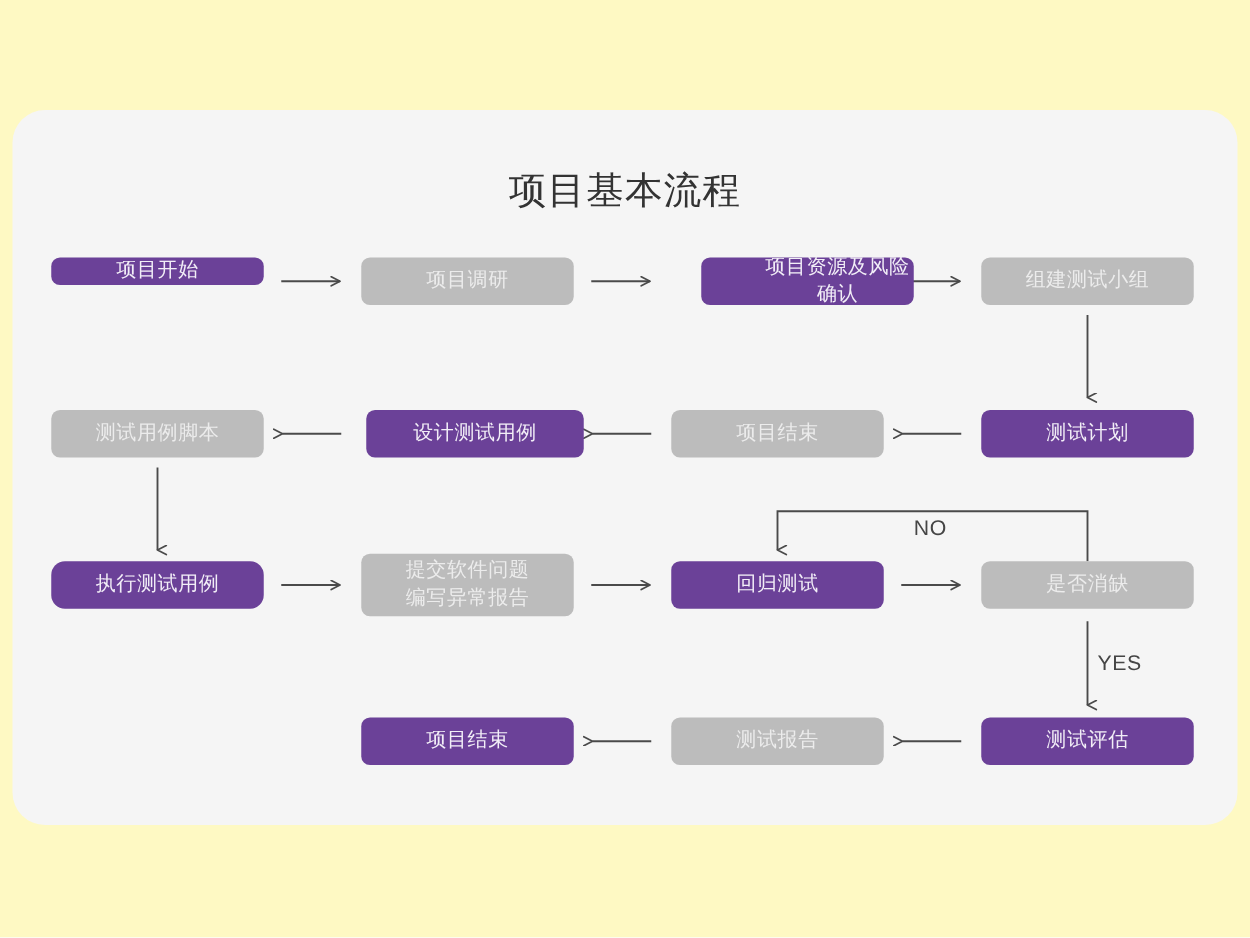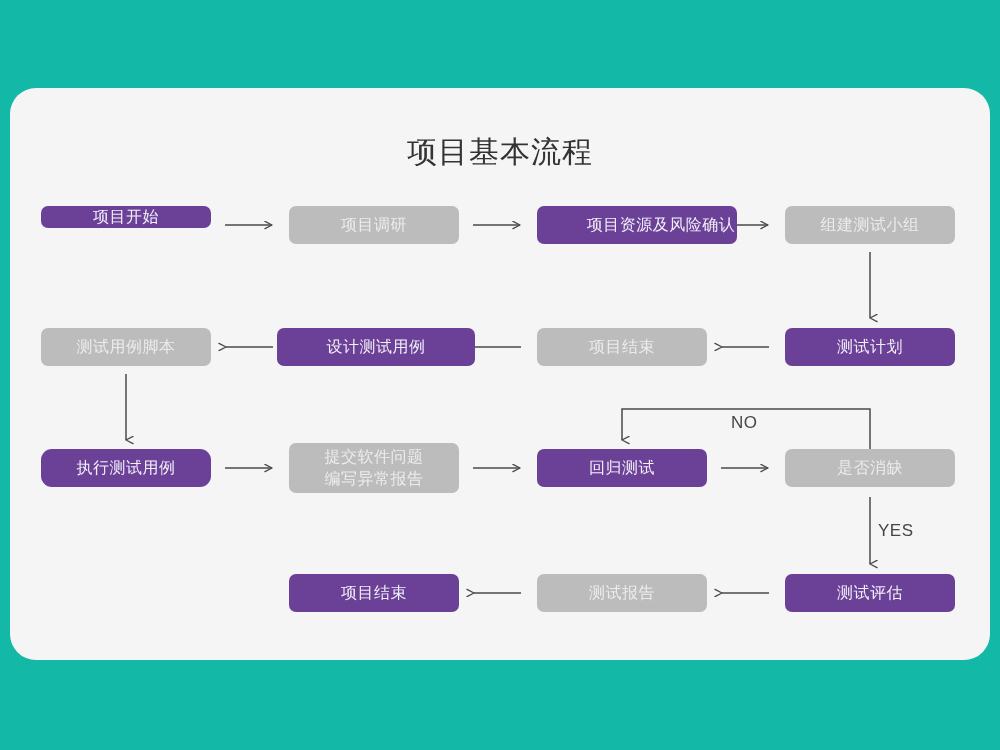--- a/index.html
+++ b/index.html
@@ -8,21 +8,21 @@
     width: 1000px;
     height: 750px;
     background: #ffffff;
     font-family: "Liberation Sans", "DejaVu Sans", sans-serif;
   }
   #stage {
     position: relative;
     width: 1000px;
     height: 750px;
     overflow: hidden;
-    background: #14b8a6;
+    background: #fef9c3;
   }
   .card {
     position: absolute;
     left: 10px;
     top: 88px;
     width: 980px;
     height: 572px;
     background: #f5f5f5;
     border-radius: 26px;
   }
@@ -117,25 +117,25 @@
 
       <line x1="870" y1="497" x2="870" y2="564" marker-end="url(#arrowD)"></line>
 
       <line x1="769" y1="593" x2="722" y2="593" marker-end="url(#arrowL)"></line>
       <line x1="521" y1="593" x2="474" y2="593" marker-end="url(#arrowL)"></line>
     </g>
   </svg>
 
   <div class="node purple" style="left:41px;  top:206px; width:170px; height:22px;">项目开始</div>
   <div class="node gray" style="left:289px; top:206px; width:170px; height:38px;">项目调研</div>
-  <div class="node purple" style="left:537px; top:206px; width:200px; height:38px;padding-left:48px;">项目资源及风险确认</div>
+  <div class="node purple" style="left:561px; top:206px; width:170px; height:38px;padding-left:48px;">项目资源及风险确认</div>
   <div class="node gray" style="left:785px; top:206px; width:170px; height:38px;">组建测试小组</div>
 
   <div class="node gray" style="left:41px;  top:328px; width:170px; height:38px;">测试用例脚本</div>
-  <div class="node purple" style="left:277px; top:328px; width:198px; height:38px;">设计测试用例</div>
+  <div class="node purple" style="left:293px; top:328px; width:174px; height:38px;">设计测试用例</div>
   <div class="node gray" style="left:537px; top:328px; width:170px; height:38px;">项目结束</div>
   <div class="node purple" style="left:785px; top:328px; width:170px; height:38px;">测试计划</div>
 
   <div class="node purple" style="left:41px;  top:449px; width:170px; height:38px;border-radius:11px;">执行测试用例</div>
   <div class="node gray" style="left:289px; top:443px; width:170px; height:50px;">提交软件问题
 编写异常报告</div>
   <div class="node purple" style="left:537px; top:449px; width:170px; height:38px;">回归测试</div>
   <div class="node gray" style="left:785px; top:449px; width:170px; height:38px;">是否消缺</div>
 
   <div class="node purple" style="left:289px; top:574px; width:170px; height:38px;">项目结束</div>

